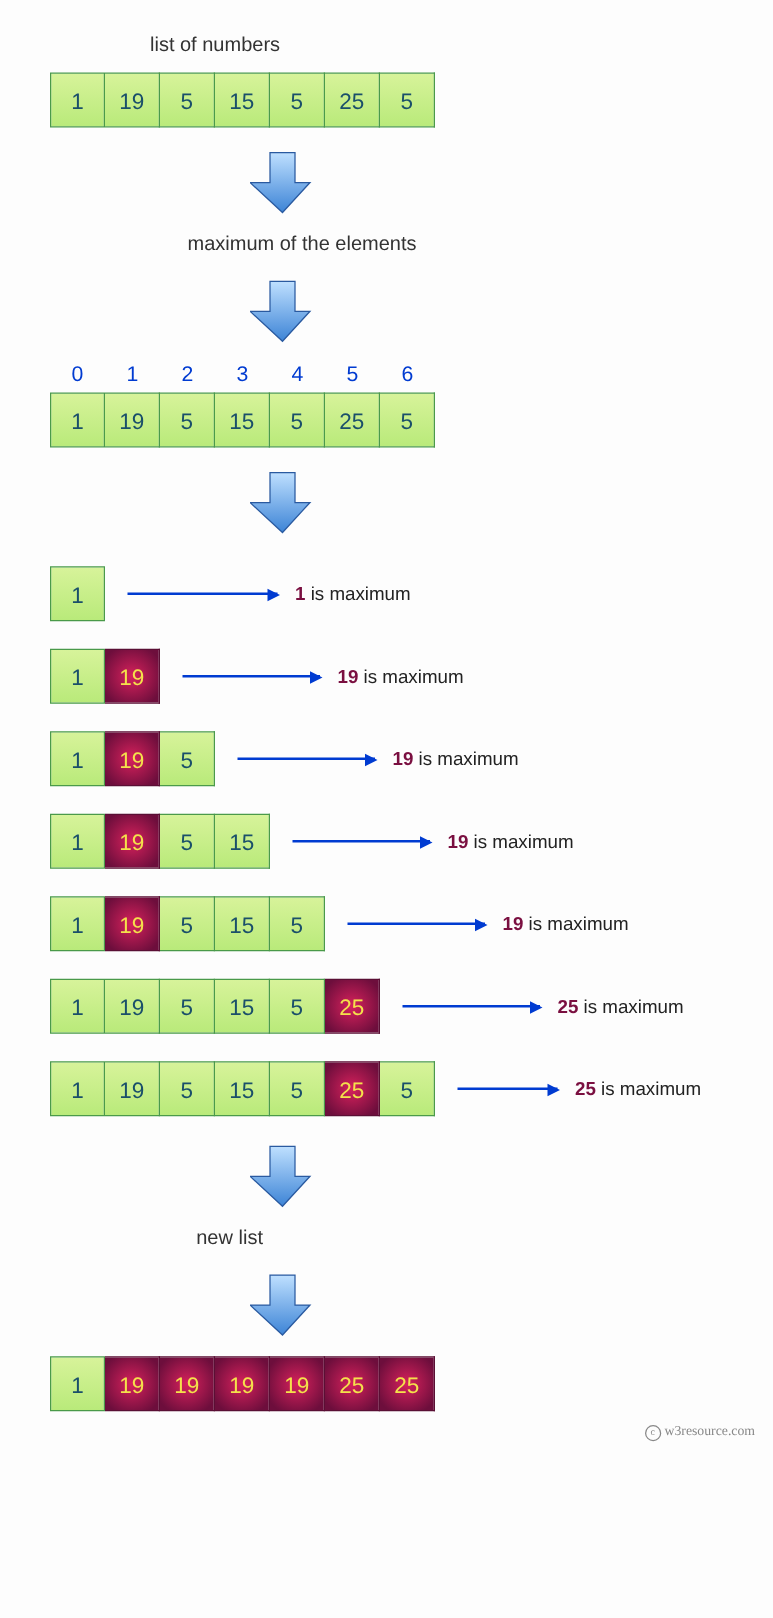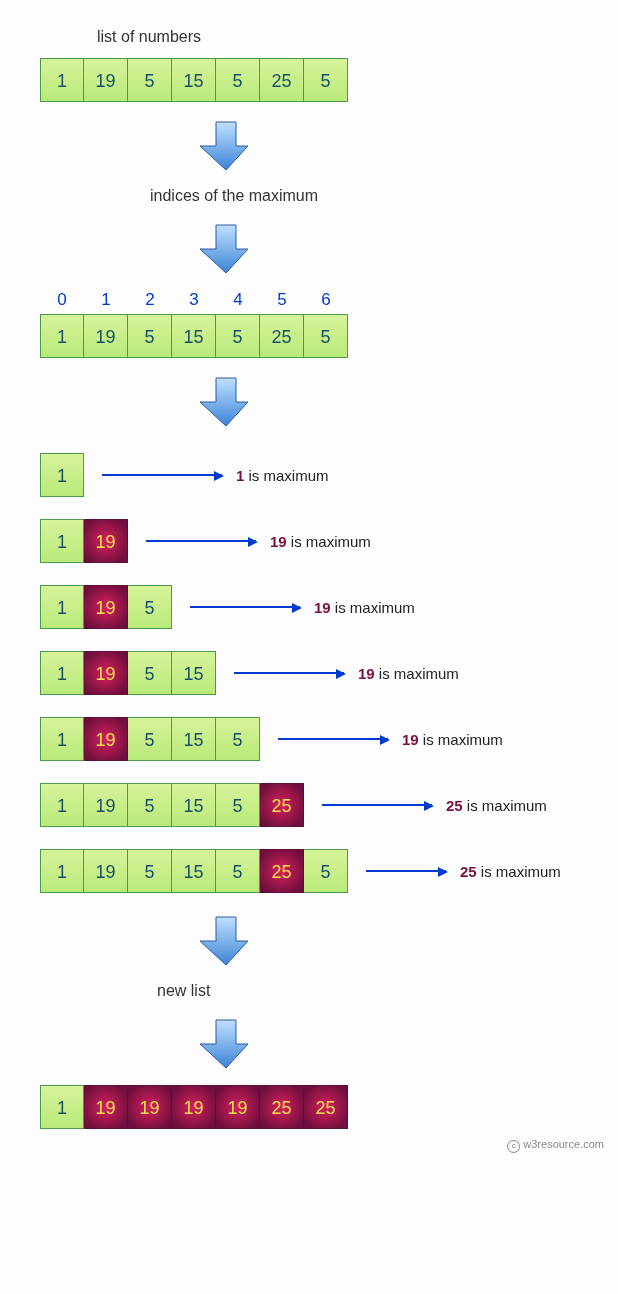--- a/index.html
+++ b/index.html
@@ -79,37 +79,37 @@
     border-bottom: 5px solid transparent;
   }
   .maxtext { margin-left: 14px; font-size: 15px; color: #222; }
   .maxtext b { color: #7a0f40; font-weight: bold; }
   .credit {
     position: absolute;
     bottom: 6px;
     right: 14px;
     font-size: 11px;
     color: #888;
-    font-family: Liberation Sans, sans-serif;
+    font-family: Liberation Serif, serif;
   }
   .credit .cc {
     display:inline-block;
     border:1px solid #888;
     border-radius:50%;
     width:11px;height:11px;
     line-height:10px;
     font-size:8px;
     text-align:center;
     margin-right:3px;
   }
 </style>
 </head>
 <body>
 
-<div class="label" style="margin-left:57px">list of numbers</div>
+<div class="label" style="margin-left:80px">list of numbers</div>
 
 <div class="row" id="row-numbers">
     <div class="cell">1</div>
     <div class="cell">19</div>
     <div class="cell">5</div>
     <div class="cell">15</div>
     <div class="cell">5</div>
     <div class="cell">25</div>
     <div class="cell">5</div>
   </div>
@@ -119,21 +119,21 @@
       <defs>
         <linearGradient id="g1" x1="0" y1="0" x2="0" y2="1">
           <stop offset="0" stop-color="#bfe0ff"></stop>
           <stop offset="1" stop-color="#3d84d6"></stop>
         </linearGradient>
       </defs>
       <path d="M16 2 h20 v24 h12 L26 50 0 26 h16 Z" fill="url(#g1)" stroke="#2a5aa0" stroke-width="1"></path>
     </svg>
 </div>
 
-<div class="label" style="margin-left:110px">indices of the maximum</div>
+<div class="label" style="margin-left:110px">maximum of the elements</div>
 
 <div class="arrow-down">
 <svg width="52" height="52">
       <defs>
         <linearGradient id="g2" x1="0" y1="0" x2="0" y2="1">
           <stop offset="0" stop-color="#bfe0ff"></stop>
           <stop offset="1" stop-color="#3d84d6"></stop>
         </linearGradient>
       </defs>
       <path d="M16 2 h20 v24 h12 L26 50 0 26 h16 Z" fill="url(#g2)" stroke="#2a5aa0" stroke-width="1"></path>

